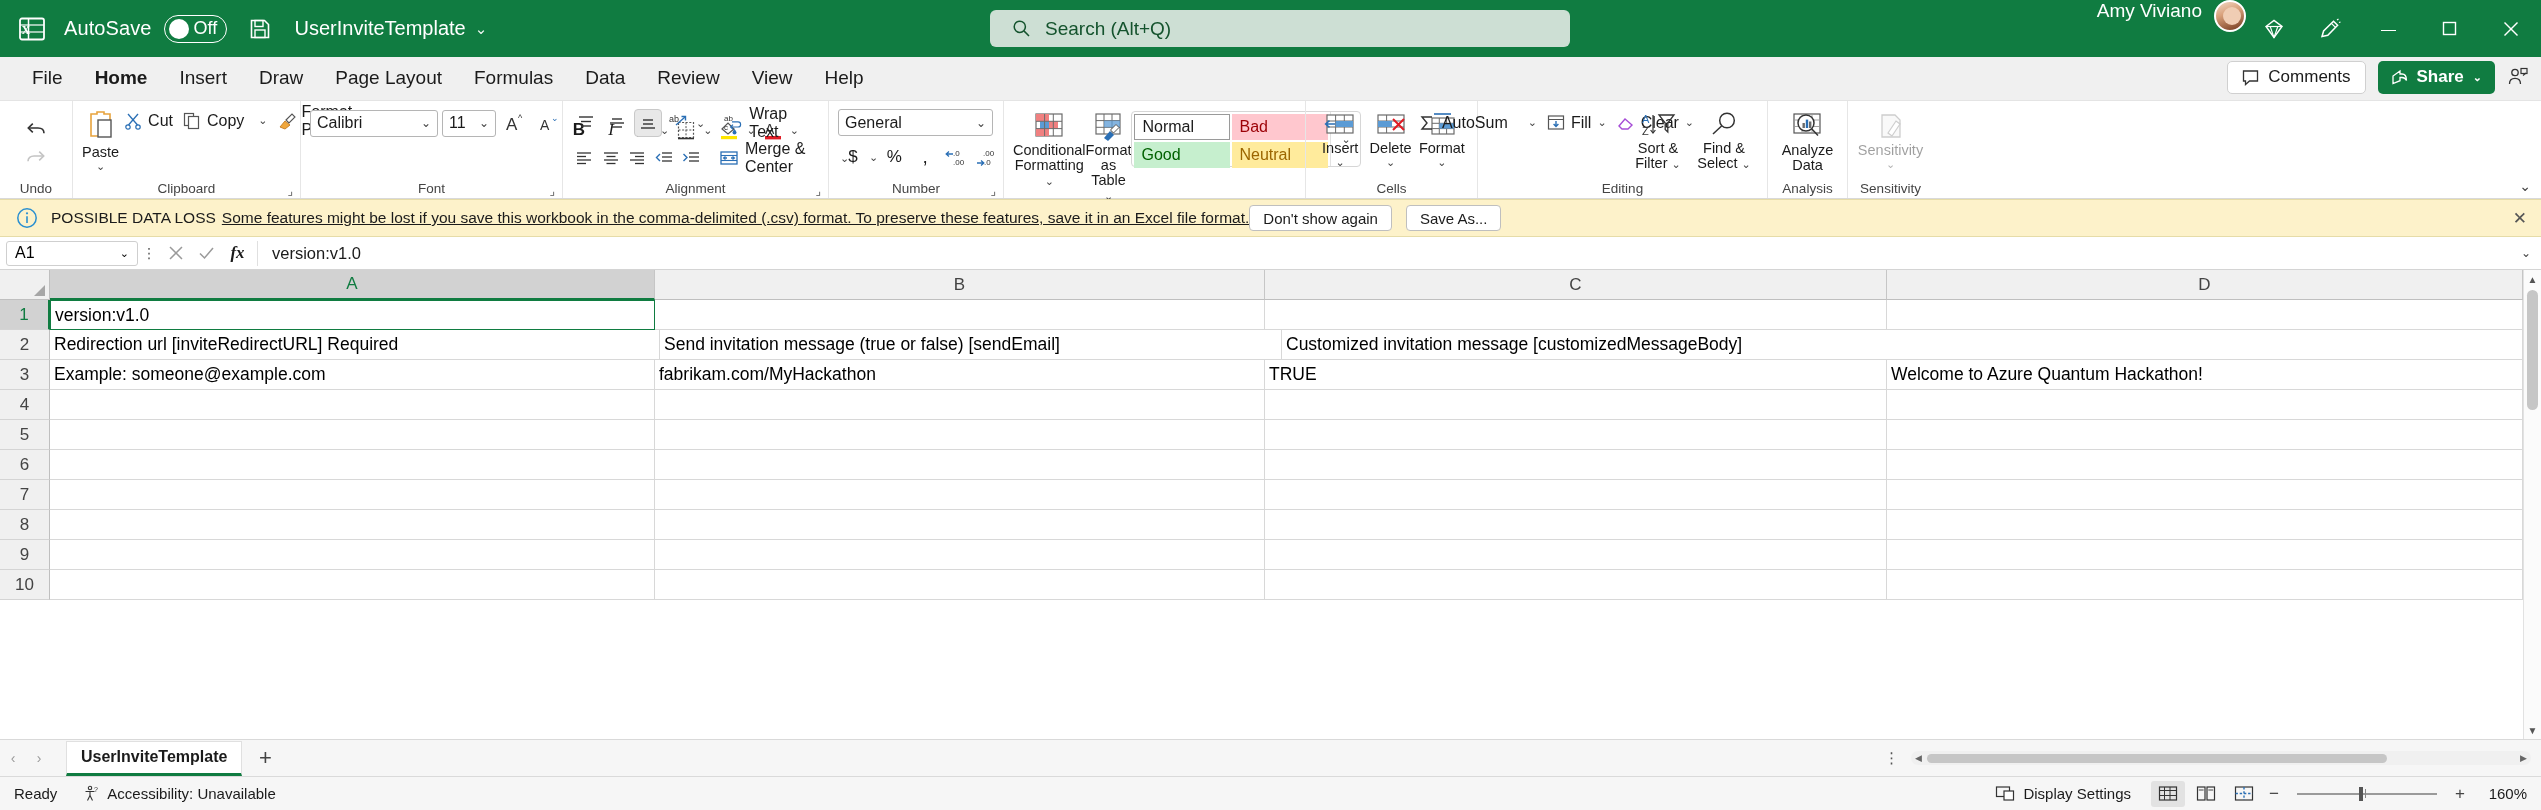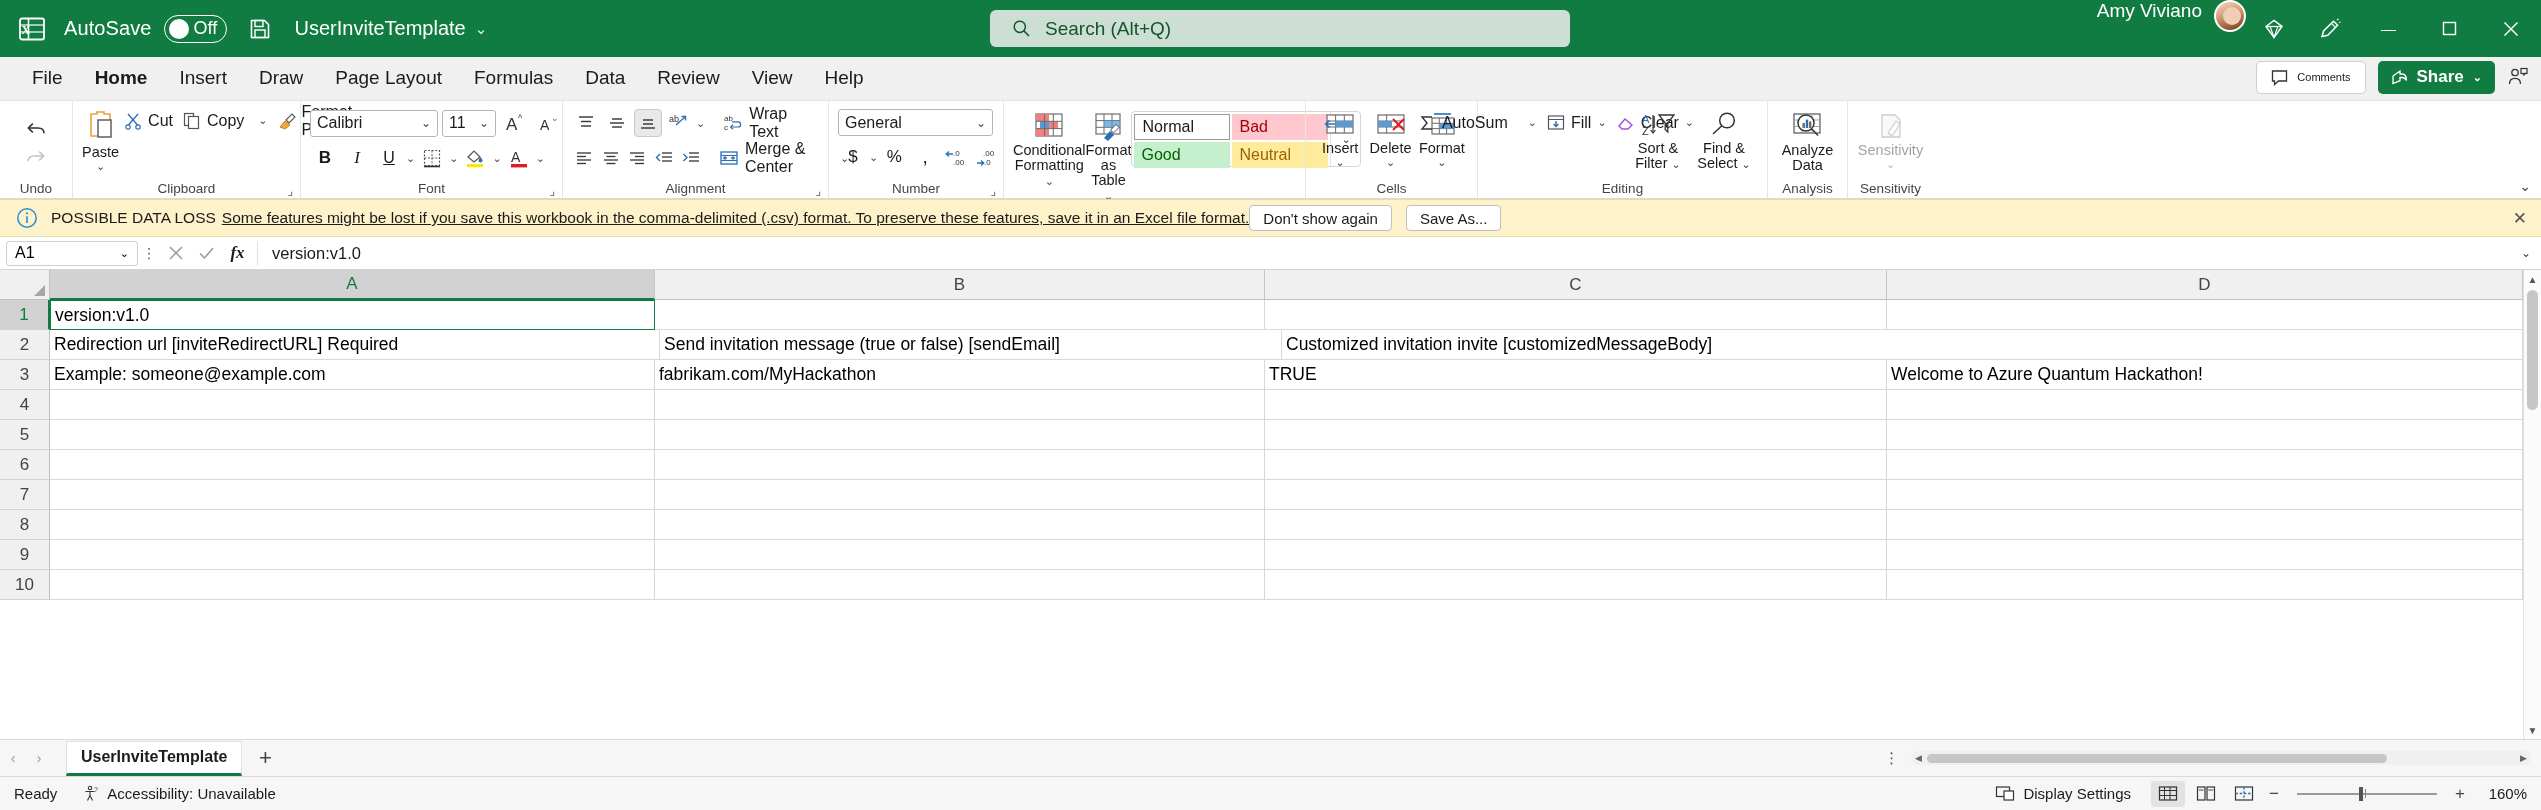--- a/index.html
+++ b/index.html
@@ -51,21 +51,21 @@
   .tabbar {
     height: 44px; flex: 0 0 44px; background: #f0f0f0; display: flex; align-items: flex-end;
     position: relative; border-bottom: 1px solid #e4e4e4;
   }
   .tab { font-size: 19px; color: #1b1b1b; padding: 0 16px; height: 40px; line-height: 40px; margin-bottom: 2px;}
   .tab.active { font-weight: bold; }
   .tab:first-child { margin-left: 16px; }
   .tabbar-right { position: absolute; right: 0; bottom: 3px; display: flex; align-items: center; height: 40px; }
   .btn-comments {
     display: flex; align-items: center; gap: 9px; height: 33px; padding: 0 14px;
-    border: 1px solid #d0d0d0; border-radius: 5px; background: #fff; font-size: 11px; color:#1b1b1b;
+    border: 1px solid #d0d0d0; border-radius: 5px; background: #fff; font-size: 17px; color:#1b1b1b;
   }
   .btn-share {
     display: flex; align-items: center; gap: 9px; height: 33px; padding: 0 13px; margin-left: 12px;
     border-radius: 5px; background: #107c41; color: #fff; font-size: 17px; font-weight: bold;
   }
   .btn-ribbonpin { width: 46px; height: 40px; display:flex; align-items:center; justify-content:center; }
 
   
   .ribbon {
     height: 98px; flex: 0 0 98px; background: #fff; display: flex; align-items: stretch;
@@ -359,21 +359,21 @@
           </span>
           <span>Format Painter</span>
         </div>
       </div>
     </div>
     <div class="rg-label">Clipboard</div>
     <div class="rg-dialog">⌟</div>
   </div>
 
   <div class="rgroup" style="width:262px">
-    <div class="rg-body" style="flex-direction:column;padding-top:4px">
+    <div class="rg-body" style="flex-direction:row;padding-top:4px">
       <div style="display:flex;align-items:center;gap:4px">
         <div class="inp" style="width:128px">
           <span>Calibri</span>
           <span class="cv">⌄</span>
         </div>
         <div class="inp" style="width:54px">
           <span>11</span>
           <span class="cv">⌄</span>
         </div>
         <div class="iconbtn">
@@ -826,21 +826,21 @@
         <div class="cell active" style="width:605px;flex:0 0 605px">version:v1.0</div>
         <div class="cell" style="width:610px;flex:0 0 610px"></div>
         <div class="cell" style="width:622px;flex:0 0 622px"></div>
         <div class="cell" style="flex:1"></div>
       </div>
 
       <div class="rowline">
         <div class="rhdr">2</div>
         <div class="cell" style="width:610px;flex:0 0 610px">Redirection url [inviteRedirectURL] Required</div>
         <div class="cell" style="width:622px;flex:0 0 622px">Send invitation message (true or false) [sendEmail]</div>
-        <div class="cell" style="flex:1">Customized invitation invite [customizedMessageBody]</div>
+        <div class="cell" style="flex:1">Customized invitation message [customizedMessageBody]</div>
       </div>
 
       <div class="rowline">
         <div class="rhdr">3</div>
         <div class="cell ex" style="width:605px;flex:0 0 605px">Example:    someone@example.com</div>
         <div class="cell" style="width:610px;flex:0 0 610px">fabrikam.com/MyHackathon</div>
         <div class="cell" style="width:622px;flex:0 0 622px">TRUE</div>
         <div class="cell" style="flex:1">Welcome to Azure Quantum Hackathon!</div>
       </div>
 

